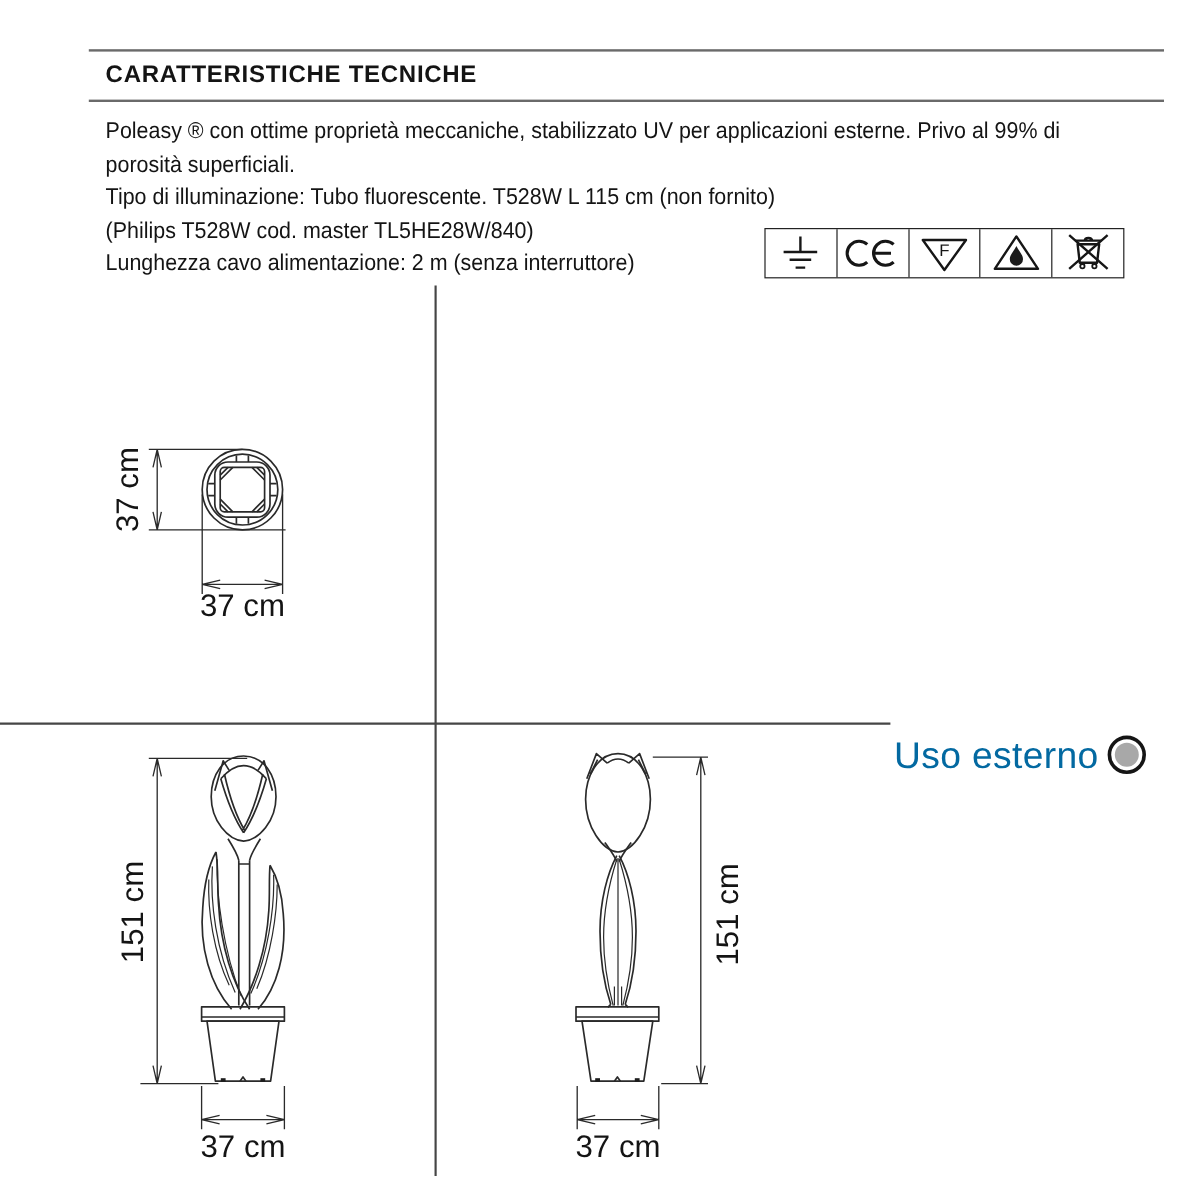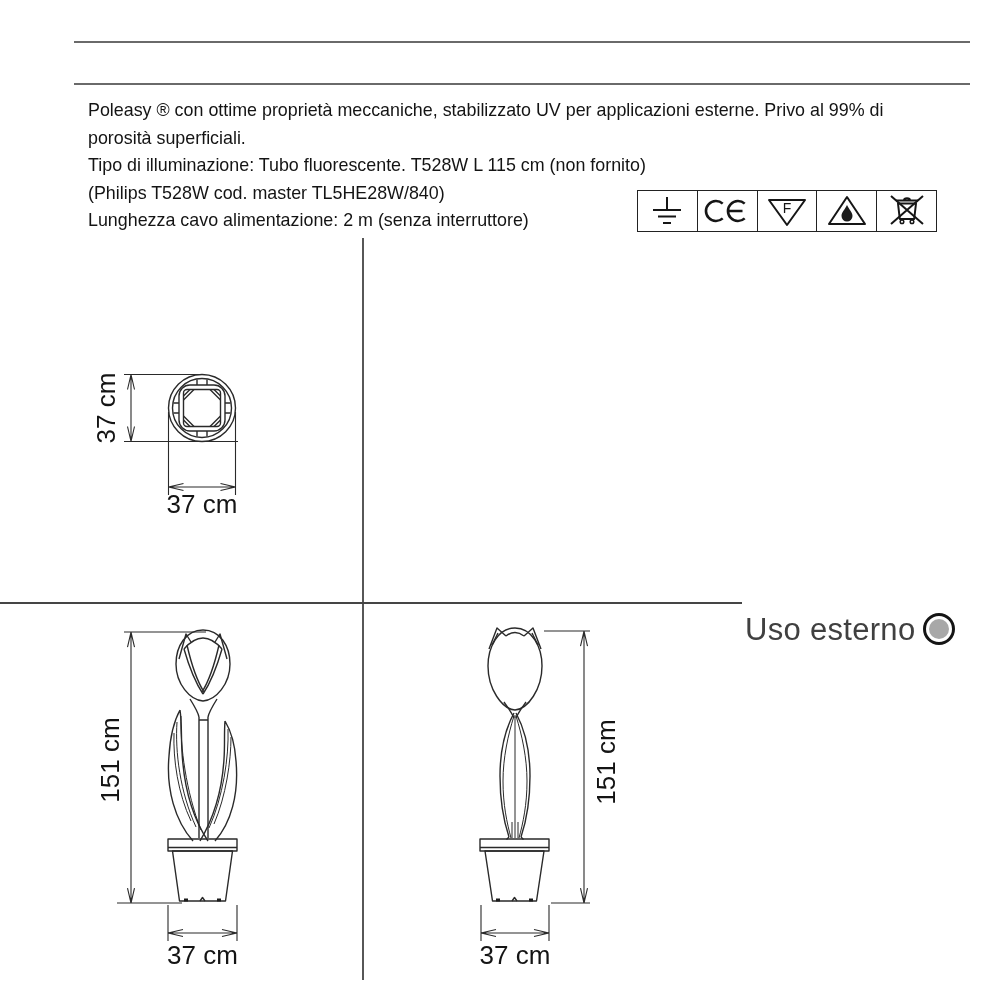--- a/index.html
+++ b/index.html
@@ -18,31 +18,32 @@
              border-right:1.6px solid #222;}
   .cert-cell:last-child{border-right:none;}
   .cert-cell svg{display:block;}
   .drawing{position:absolute;left:0;top:0;}
   .ln{stroke:#2a2a2a;stroke-width:1.4;fill:none;stroke-linejoin:round;}
   .dim{stroke:#2a2a2a;stroke-width:1.1;fill:none;}
   .fill-dark{fill:#1c1c1c;stroke:none;}
   .dimtext{font-family:"Liberation Sans",sans-serif;font-size:26px;fill:#141414;}
   .icon-ln{stroke:#161616;stroke-width:2;fill:none;stroke-linejoin:round;}
   .usage{position:absolute;left:745px;top:612px;display:flex;align-items:center;}
-  .usage-label{font-size:31px;color:#404040;letter-spacing:.3px;white-space:nowrap;}
+  .usage-label{font-size:31px;color:#0369a1;letter-spacing:.3px;white-space:nowrap;}
   .usage-badge{position:absolute;left:178px;top:1px;width:26px;height:26px;border:3px solid #151515;
                border-radius:50%;display:flex;align-items:center;justify-content:center;}
   .usage-badge::before{content:"";width:20px;height:20px;border-radius:50%;background:#a8a8a8;}
 </style>
 </head>
 <body>
 
 <div class="page">
 
   <div class="rule top"></div>
+  <h1 class="title">CARATTERISTICHE TECNICHE</h1>
   <div class="rule bottom"></div>
 
   <div class="specs">
     <div class="spec-line">Poleasy ® con ottime proprietà meccaniche, stabilizzato UV per applicazioni esterne. Privo al 99% di</div>
     <div class="spec-line">porosità superficiali.</div>
     <div class="spec-line">Tipo di illuminazione: Tubo fluorescente. T528W L 115 cm (non fornito)</div>
     <div class="spec-line">(Philips T528W cod. master TL5HE28W/840)</div>
     <div class="spec-line">Lunghezza cavo alimentazione: 2 m (senza interruttore)</div>
   </div>
 

